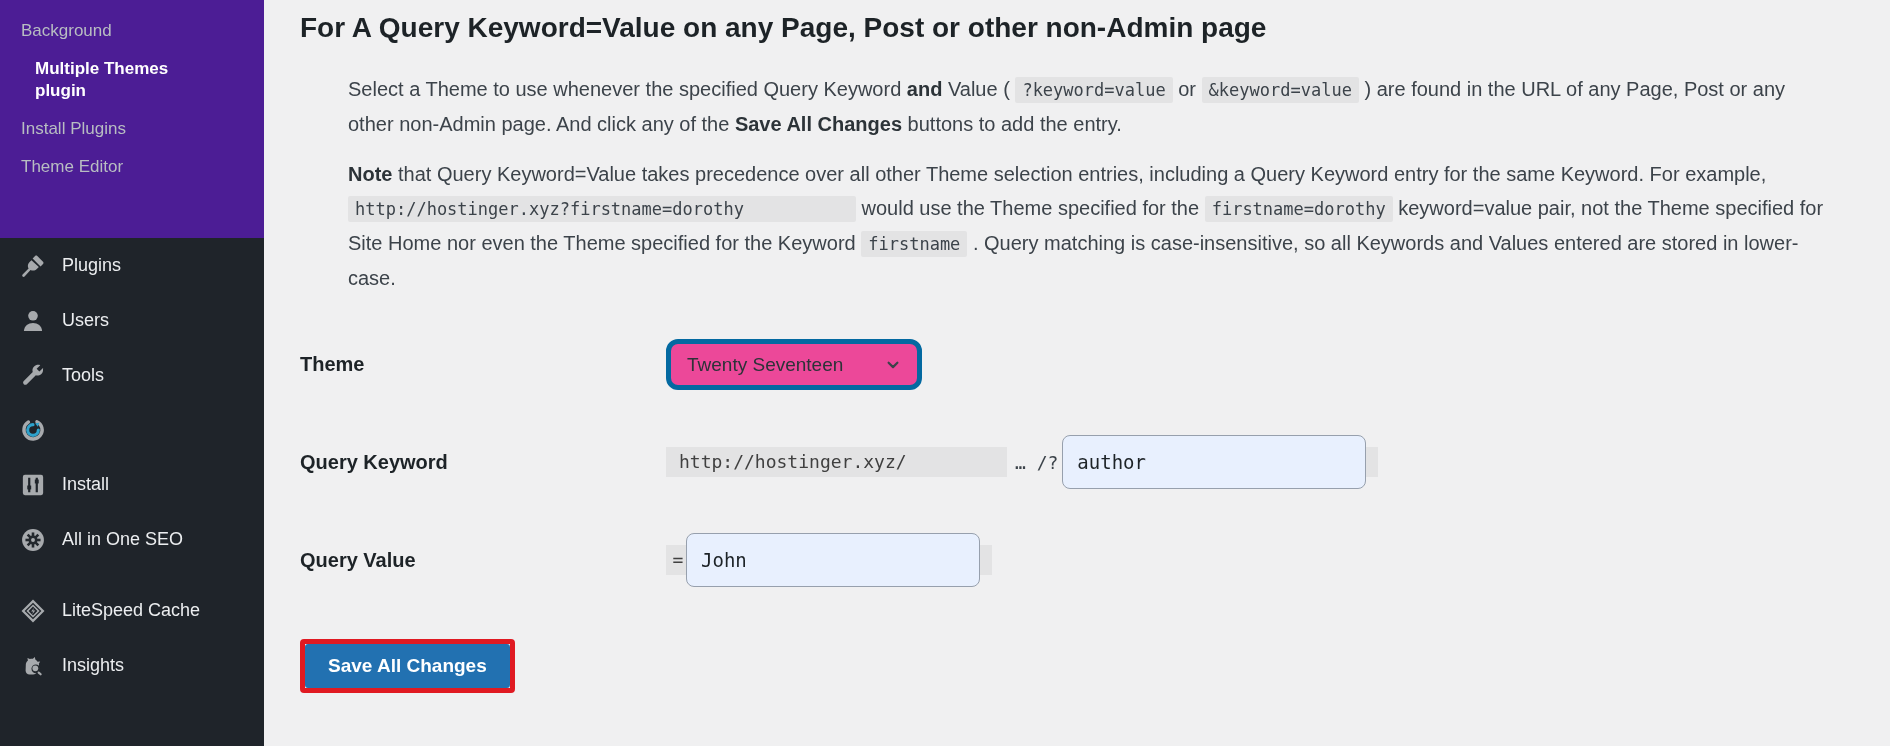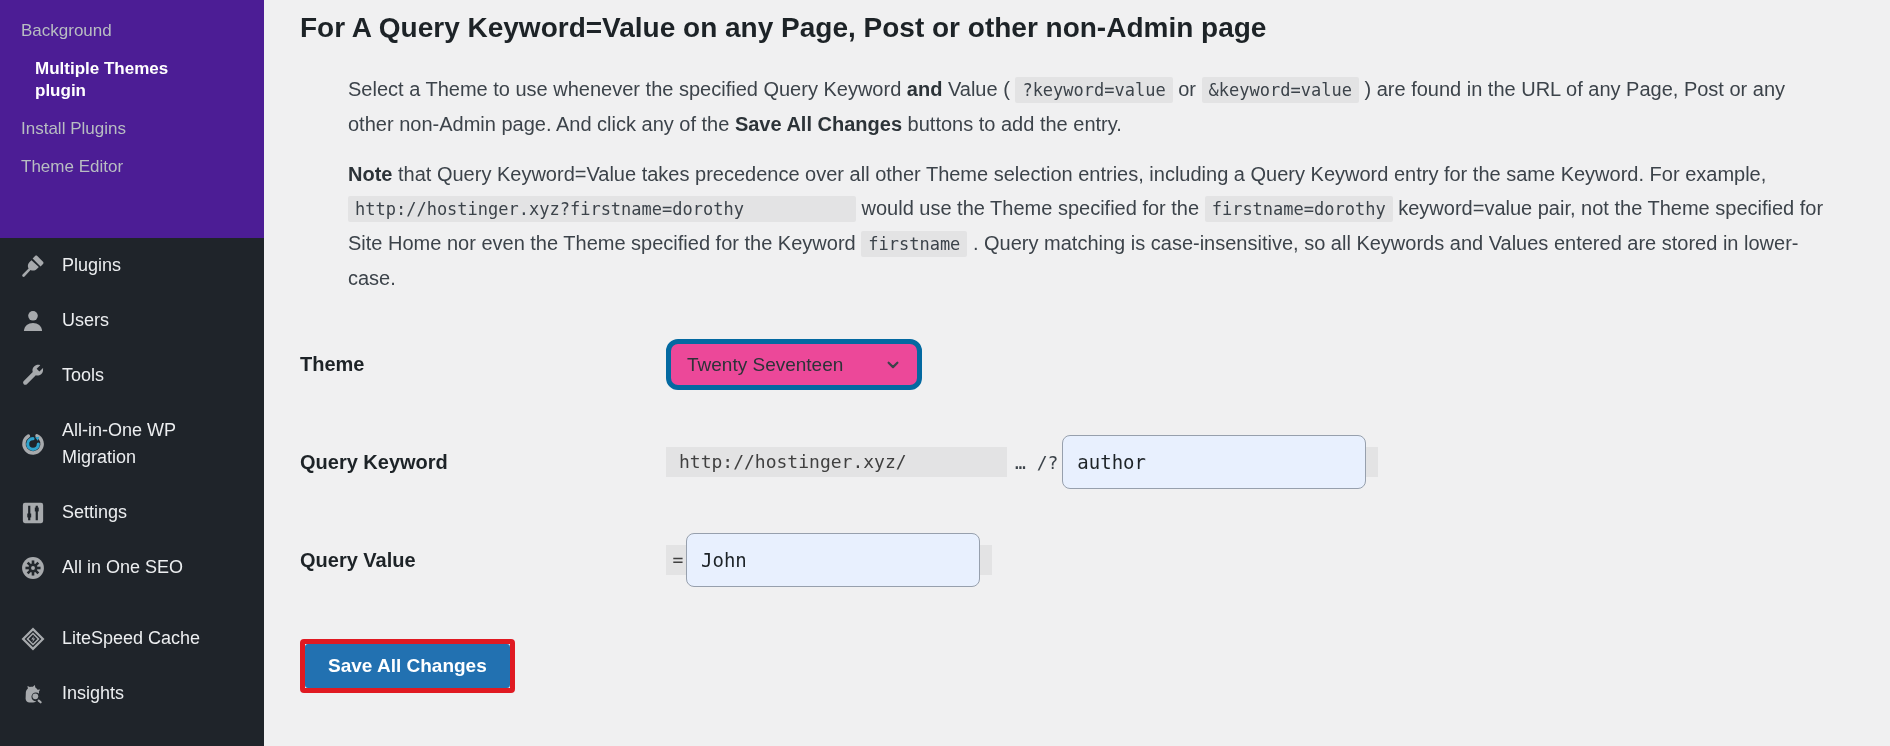--- a/index.html
+++ b/index.html
@@ -95,33 +95,32 @@
   </div>
 
   <div class="menu-item">
     <span class="micon">
       <svg viewBox="0 0 20 20" fill="none">
           <path stroke="#a7aaad" stroke-width="2.6" stroke-linecap="round" d="M6.5 3.9A7 7 0 1 0 13 3.6"></path>
           <path stroke="#2ea2cc" stroke-width="2.4" stroke-linecap="round" d="M10 5.9a4.1 4.1 0 1 0 4.1 4.1"></path>
           <path fill="#2ea2cc" d="M14.9 4.4l-3.3.4 2.1 2.7z"></path>
         </svg>
     </span>
-    <span class="mlabel">All-in-One WP Migration</span>
   </div>
 
   <div class="menu-item">
     <span class="micon">
       <svg viewBox="0 0 20 20">
           <rect x="2.2" y="2.2" width="15.6" height="15.6" rx="1.6" fill="#a7aaad"></rect>
           <path d="M7.1 4.5v11M12.9 4.5v11" stroke="#1f242a" stroke-width="1.7"></path>
           <rect x="5.6" y="10.4" width="3" height="3" fill="#1f242a"></rect>
           <rect x="11.4" y="5.8" width="3" height="3" fill="#1f242a"></rect>
         </svg>
     </span>
-    <span class="mlabel">Settings</span>
+    <span class="mlabel">Install</span>
   </div>
 
   <div class="menu-item">
     <span class="micon">
       <svg viewBox="0 0 20 20">
           <circle cx="10" cy="10" r="8.4" fill="#a7aaad"></circle>
           <g fill="#23282d">
             <rect x="9" y="4.2" width="2" height="11.6"></rect>
             <rect x="9" y="4.2" width="2" height="11.6" transform="rotate(45 10 10)"></rect>
             <rect x="9" y="4.2" width="2" height="11.6" transform="rotate(90 10 10)"></rect>

